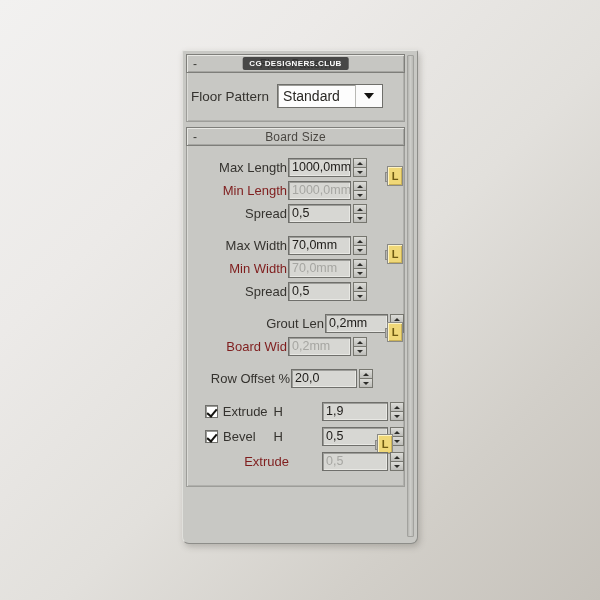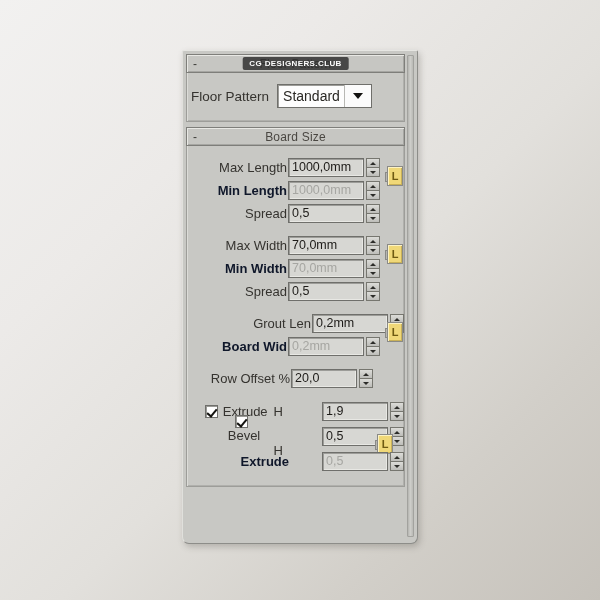--- a/index.html
+++ b/index.html
@@ -110,26 +110,26 @@
   .row.gap-top { margin-top: 9px; }
   .row.tight { height: 25px; gap: 32px; }
 
   .label {
     text-align: right;
     font-size: 13px;
     color: #35332f;
     padding-right: 1px;
     white-space: nowrap;
   }
-  .label.dim { color: #0f172a; font-weight: bold; }
+  .label.dim { color: #7f1d1d; }
 
   
   .field-wrap { display: flex; align-items: center; }
   .field {
-    width: 76px;
+    width: 63px;
     height: 19px;
     background: #d7d7d3;
     border: 1px solid #6f6f6b;
     box-shadow: inset 1px 1px 0 #9c9c98, inset -1px -1px 0 #e8e8e4;
     box-sizing: border-box;
     font-size: 12.5px;
     color: #1d1b18;
     line-height: 17px;
     padding-left: 3px;
     overflow: hidden;
@@ -217,21 +217,21 @@
     padding-left: 4px;
   }
   .dd-label {
     font-size: 13.5px;
     color: #35332f;
     padding-right: 8px;
   }
   .dd {
     display: flex;
     align-items: stretch;
-    width: 95px;
+    width: 106px;
     height: 24px;
     background: #fdfdfd;
     border: 1px solid #6f6f6b;
     box-shadow: inset 1px 1px 0 #9c9c98;
     box-sizing: border-box;
   }
   .dd-text {
     flex: 1;
     font-size: 14px;
     color: #2a2824;
@@ -444,21 +444,21 @@
                   <span class="tri up"></span>
                 </span>
               <span class="spin-btn">
                   <span class="tri dn"></span>
                 </span>
             </span>
           </span>
         </div>
 
         <div class="row tight">
-          <span style="width:103px; display:flex; align-items:center; padding-left:18px; padding-right:7px; box-sizing:border-box;flex-direction:column;">
+          <span style="width:103px; display:flex; align-items:center; padding-left:18px; padding-right:7px; box-sizing:border-box;">
             <span class="cb checked"></span>
             <span class="label" style="padding-right:0;">Bevel</span>
             <span class="label" style="padding-right:0; margin-left:auto;">H</span>
           </span>
           <span class="field-wrap">
             <span class="field narrow">0,5</span>
             <span class="spin">
               <span class="spin-btn up">
                   <span class="tri up"></span>
                 </span>

